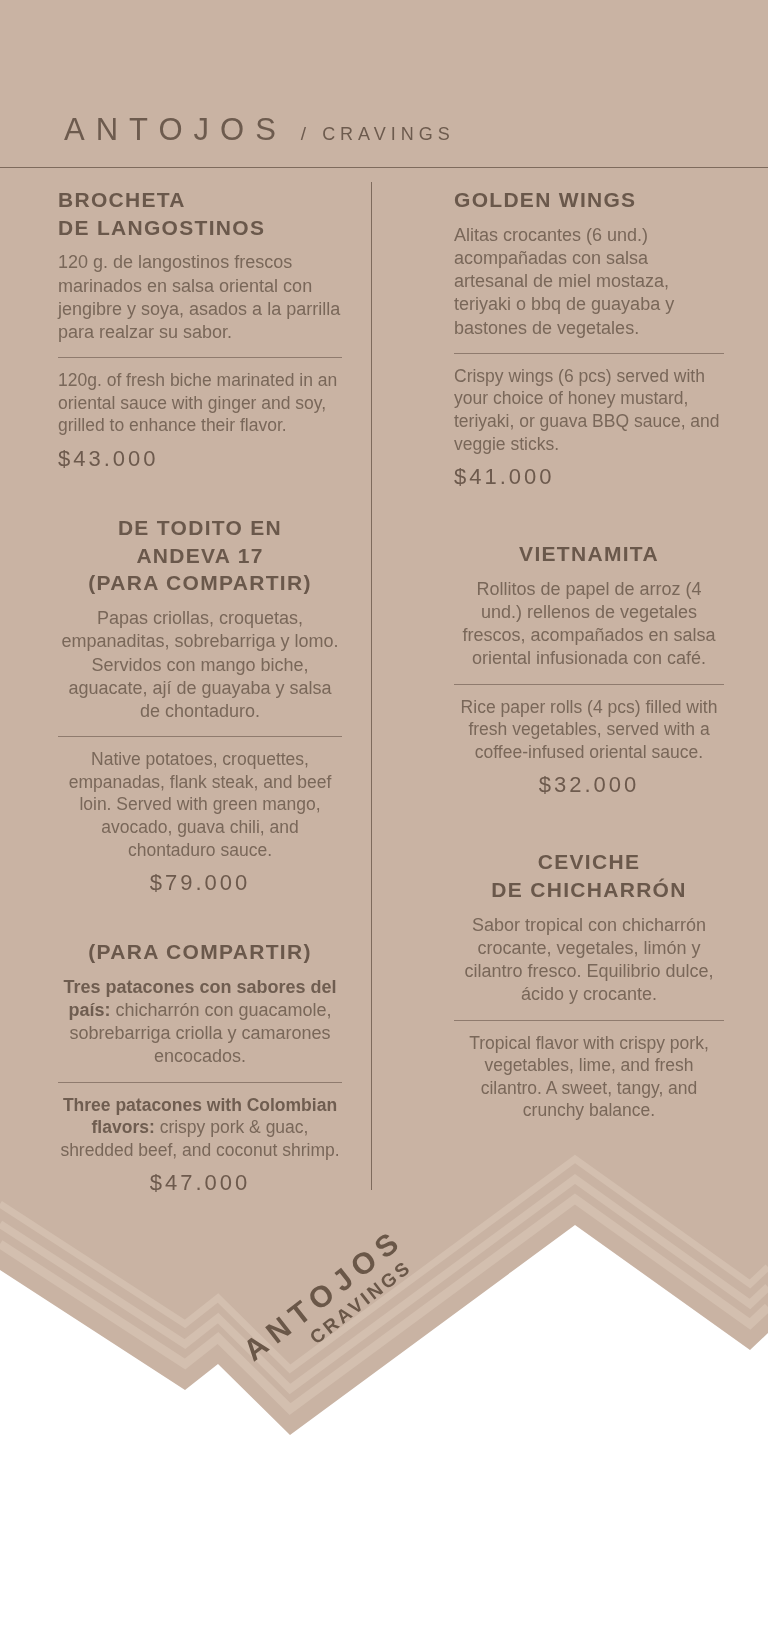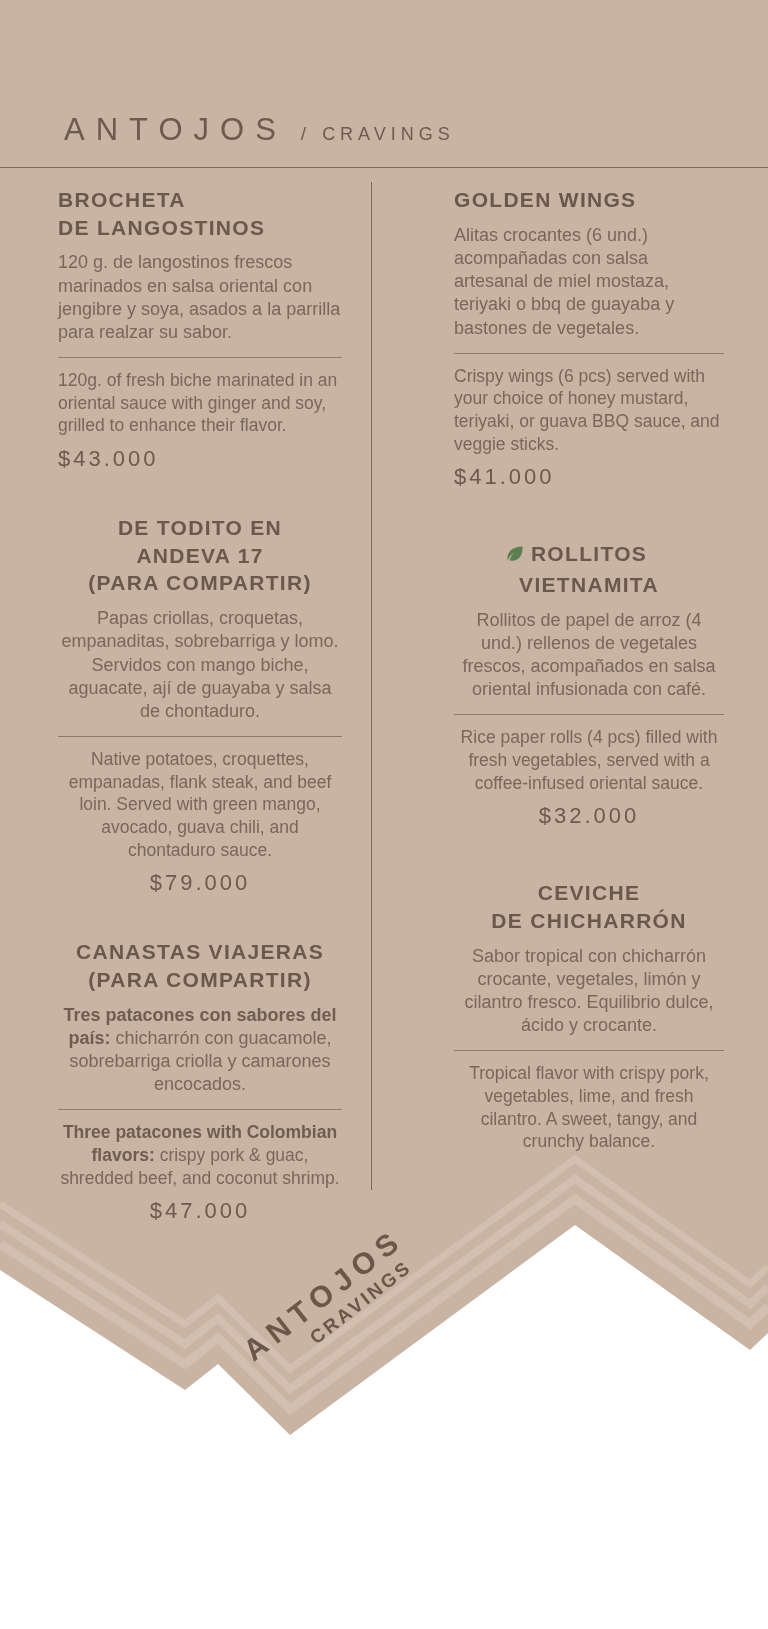--- a/index.html
+++ b/index.html
@@ -86,21 +86,20 @@
             <div class="title-line">(PARA COMPARTIR)</div>
           </div>
     <div class="desc desc-es">Papas criollas, croquetas, empanaditas, sobrebarriga y lomo. Servidos con mango biche, aguacate, ají de guayaba y salsa de chontaduro.</div>
     <hr class="idivider">
     <div class="desc desc-en">Native potatoes, croquettes, empanadas, flank steak, and beef loin. Served with green mango, avocado, guava chili, and chontaduro sauce.</div>
     <div class="price">$79.000</div>
   </div>
 
   <div class="item">
     <div class="item-title">
-            <div class="title-line">CANASTAS VIAJERAS</div>
             <div class="title-line">(PARA COMPARTIR)</div>
           </div>
     <div class="desc desc-es"><span class="lead">Tres patacones con sabores del país:</span> chicharrón con guacamole, sobrebarriga criolla y camarones encocados.</div>
     <hr class="idivider">
     <div class="desc desc-en"><span class="lead">Three patacones with Colombian flavors:</span> crispy pork &amp; guac, shredded beef, and coconut shrimp.</div>
     <div class="price">$47.000</div>
   </div>
 </div>
     <div class="col-right">
   <div class="item">
@@ -108,23 +107,20 @@
             <div class="title-line">GOLDEN WINGS</div>
           </div>
     <div class="desc desc-es">Alitas crocantes (6 und.) acompañadas con salsa artesanal de miel mostaza, teriyaki o bbq de guayaba y bastones de vegetales.</div>
     <hr class="idivider">
     <div class="desc desc-en">Crispy wings (6 pcs) served with your choice of honey mustard, teriyaki, or guava BBQ sauce, and veggie sticks.</div>
     <div class="price">$41.000</div>
   </div>
 
   <div class="item">
     <div class="item-title">
-            <div class="title-line"><span class="leaf-wrap"><svg width="20" height="20" viewBox="0 0 24 24">
-                  <path d="M21 3c-8 .3-15 3-17.5 10-1 3-.2 6.5-.2 6.5s2.6-6.2 8.2-9.6C7 14 5.6 19.6 5.6 19.6 13 22 19 17 20.5 10c.6-2.7.5-7 .5-7z" fill="#5c7f4e"></path>
-                </svg></span><span>ROLLITOS</span></div>
             <div class="title-line">VIETNAMITA</div>
           </div>
     <div class="desc desc-es">Rollitos de papel de arroz (4 und.) rellenos de vegetales frescos, acompañados en salsa oriental infusionada con café.</div>
     <hr class="idivider">
     <div class="desc desc-en">Rice paper rolls (4 pcs) filled with fresh vegetables, served with a coffee-infused oriental sauce.</div>
     <div class="price">$32.000</div>
   </div>
 
   <div class="item">
     <div class="item-title">

